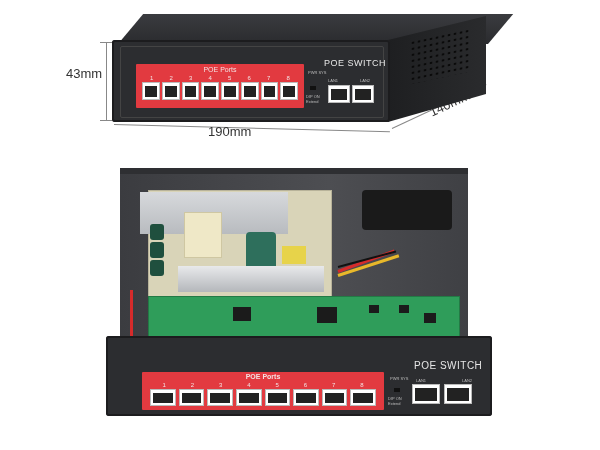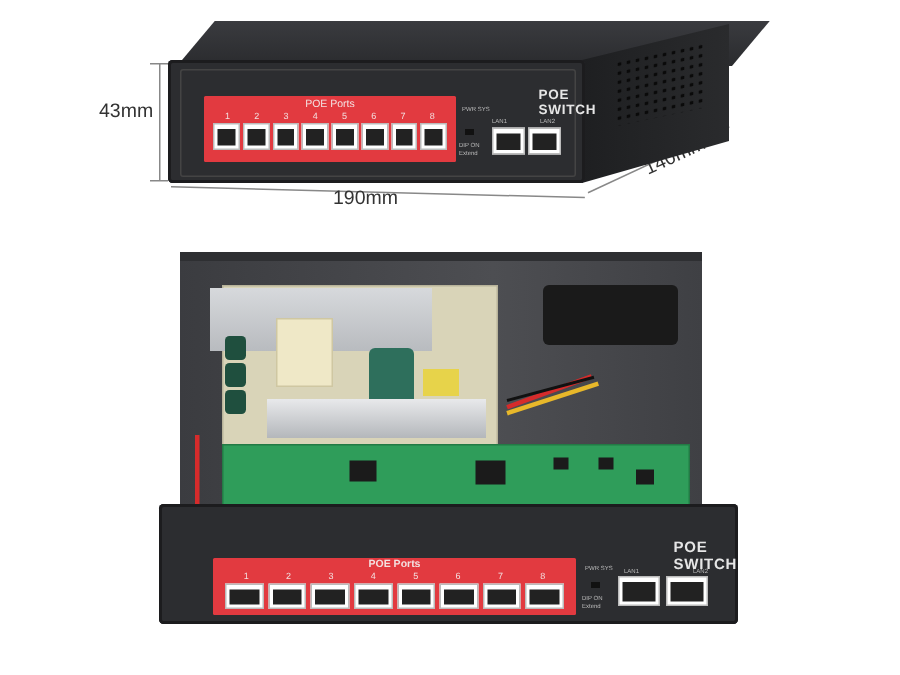--- a/index.html
+++ b/index.html
@@ -10,42 +10,42 @@
   
   .sw-top{left:118px;top:14px;width:370px;height:30px;background:linear-gradient(#3a3b3f,#2a2b2e);transform:skewX(-40deg);transform-origin:bottom left;}
   .sw-front{left:112px;top:40px;width:278px;height:82px;background:#2c2d30;border-radius:3px;box-shadow:inset 0 0 0 2px #1c1c1e;}
   .sw-inner{left:8px;top:6px;width:262px;height:70px;border:1px solid #444;border-radius:2px;}
   .sw-side{left:388px;top:16px;width:98px;height:106px;background:linear-gradient(90deg,#1e1f21,#2a2b2d);clip-path:polygon(0 24px,100% 0,100% 78px,0 100%);}
   .vents{left:410px;top:34px;width:60px;height:44px;background-image:radial-gradient(#0a0a0a 1.2px,transparent 1.4px);background-size:6px 6px;transform:skewY(-12deg);}
   .redpanel{background:#e23a40;border-radius:1px;}
   .port{background:#fff;border:1px solid #bbb;box-sizing:border-box;}
   .port::after{content:"";position:absolute;left:2px;right:2px;top:3px;bottom:2px;background:#222;}
   .lbl-white{color:#f3e0e0;font-size:6px;}
-  .poe-title{color:#e6e6e6;font-weight:bold;letter-spacing:0.5px;margin-left:35px;}
+  .poe-title{color:#e6e6e6;font-weight:normal;letter-spacing:0.5px;}
   .tiny{color:#bbb;font-size:4px;}
   
   .case{left:120px;top:170px;width:348px;height:170px;background:linear-gradient(90deg,#3b3c40,#4d4e52 60%,#3f4044);}
   .case-lid{left:120px;top:168px;width:348px;height:6px;background:#2e2f32;}
   .psu{left:148px;top:190px;width:182px;height:110px;background:#d9d4b8;border:1px solid #b8b39a;}
   .shield{left:140px;top:192px;width:148px;height:42px;background:linear-gradient(#d7d9dc,#b8bbbf);}
   .pcb{left:148px;top:296px;width:310px;height:42px;background:#2f9d5a;border:1px solid #237a45;}
   .chip{background:#1b1b1b;}
   .iec{left:362px;top:190px;width:90px;height:40px;background:#1a1a1a;border-radius:4px;}
   .bottom-front{left:106px;top:336px;width:386px;height:80px;background:#2c2d30;border-radius:3px;box-shadow:inset 0 0 0 2px #1c1c1e;}
 </style>
 </head>
 <body>
 
 <div class="abs dimline" style="left:106px;top:42px;width:1px;height:78px;"></div>
 <div class="abs dimline" style="left:100px;top:42px;width:12px;height:1px;"></div>
 <div class="abs dimline" style="left:100px;top:120px;width:12px;height:1px;"></div>
 <div class="abs dimtxt" style="left:66px;top:66px;">43mm</div>
 
 <div class="abs dimline" style="left:114px;top:124px;width:276px;height:1px;transform:rotate(1.5deg);transform-origin:left;"></div>
-<div class="abs dimtxt" style="left:222px;top:124px;">190mm</div>
+<div class="abs dimtxt" style="left:208px;top:124px;">190mm</div>
 
 <div class="abs dimline" style="left:392px;top:128px;width:104px;height:1px;transform:rotate(-25deg);transform-origin:left;"></div>
 <div class="abs dimtxt" style="left:428px;top:96px;transform:rotate(-25deg);">140mm</div>
 
 <div>
   <div class="abs sw-top"></div>
   <div class="abs sw-side"></div>
   <div class="abs vents"></div>
   <div class="abs sw-front">
     <div class="abs sw-inner"></div>

